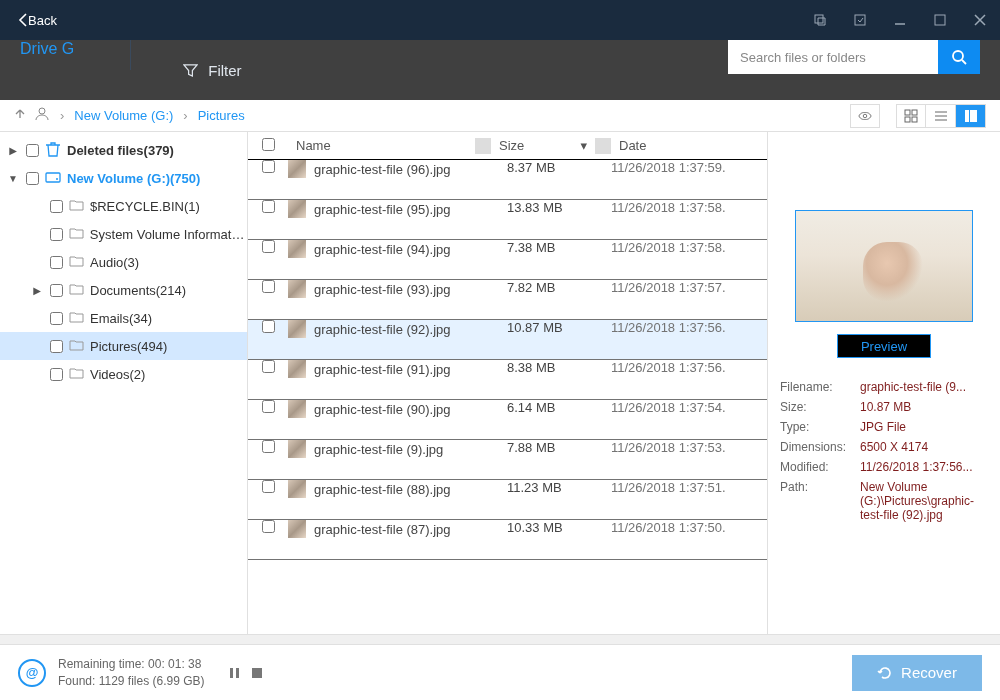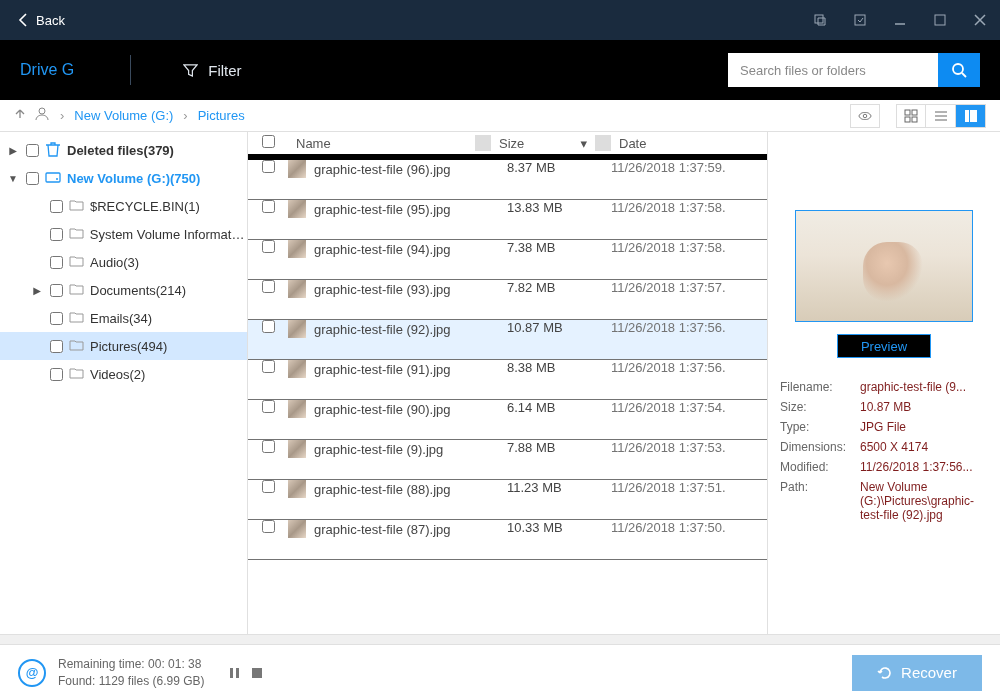--- a/index.html
+++ b/index.html
@@ -1,25 +1,25 @@
 <!DOCTYPE html>
 <html><head>
 <meta charset="utf-8">
 <style>
 * { margin: 0; padding: 0; box-sizing: border-box; font-family: -apple-system, "Segoe UI", Arial, sans-serif; }
 body { width: 1000px; height: 700px; background: #fff; overflow: hidden; display: flex; flex-direction: column; font-size: 13px; }
 
 .titlebar { height: 40px; background: #1a2b3e; display: flex; align-items: center; color: #fff; }
-.back-btn { display: flex; align-items: center; gap: 8px; padding: 0 18px; cursor: pointer; height: 100%; }
+.back-btn { display: flex; align-items: center; padding: 0 18px; cursor: pointer; height: 100%; }
 .back-btn svg { width: 10px; height: 14px; }
 .titlebar-spacer { flex: 1; }
 .win-ctrl { width: 40px; height: 40px; display: flex; align-items: center; justify-content: center; cursor: pointer; color: #9ba8b5; }
 .win-ctrl svg { width: 14px; height: 14px; }
 
-.header { height: 60px; background: #000000; display: flex; align-items: center; padding: 0 20px; gap: 28px; }
+.header { height: 60px; background: #404040; display: flex; padding: 0 20px; gap: 28px; }
 .drive-tab { color: #2196f3; font-size: 16px; padding-right: 28px; }
 .divider { width: 1px; height: 30px; background: #3a4a5d; margin-right: 24px; }
 .filter-btn { display: flex; align-items: center; gap: 10px; color: #e0e6ed; font-size: 15px; cursor: pointer; }
 .filter-btn svg { width: 15px; height: 15px; }
 .header-spacer { flex: 1; }
 .search-box { display: flex; }
 .search-input { width: 210px; height: 34px; border: none; padding: 0 12px; font-size: 13px; color: #333; outline: none; }
 .search-input::placeholder { color: #888; }
 .search-btn { width: 42px; height: 34px; background: #0d8bf2; border: none; display: flex; align-items: center; justify-content: center; cursor: pointer; }
 .search-btn svg { width: 16px; height: 16px; }
@@ -44,21 +44,21 @@
 .tree-item .cb { margin: 0 6px; }
 .tree-item .folder-icon { margin-right: 6px; }
 .tree-item .label { color: #333; white-space: nowrap; overflow: hidden; text-overflow: ellipsis; }
 .tree-item.root .label { font-weight: bold; color: #2196f3; }
 .tree-item.root.deleted .label { font-weight: bold; color: #333; }
 .tree-item .trash-icon svg, .tree-item .disk-icon svg { width: 16px; height: 16px; }
 .indent1 { padding-left: 30px; }
 
 .content { flex: 1; display: flex; overflow: hidden; }
 .file-panel { flex: 1; display: flex; flex-direction: column; overflow: hidden; border-right: 1px solid #e0e0e0; }
-.col-header { display: flex; height: 28px; align-items: center; border-bottom: 6px solid #000000; color: #555; justify-content: space-between; }
+.col-header { display: flex; height: 28px; align-items: center; border-bottom: 1px solid #000000; color: #555; justify-content: space-between; }
 .col-header > div { padding: 0 8px; }
 .col-cb { width: 40px; text-align: center; }
 .col-name { flex: 1; }
 .col-size { width: 104px; display: flex; align-items: center; justify-content: space-between; }
 .col-date { width: 156px; }
 .col-divider { width: 1px; height: 16px; background: #ddd; }
 .file-list { flex: 1; overflow-y: auto; }
 .file-row { display: flex; align-items: flex-start; height: 40px; border-bottom: 1px solid #737373; }
 .file-row.selected { background: #e5f2ff; }
 .file-row .col-cb { width: 40px; text-align: center; }

